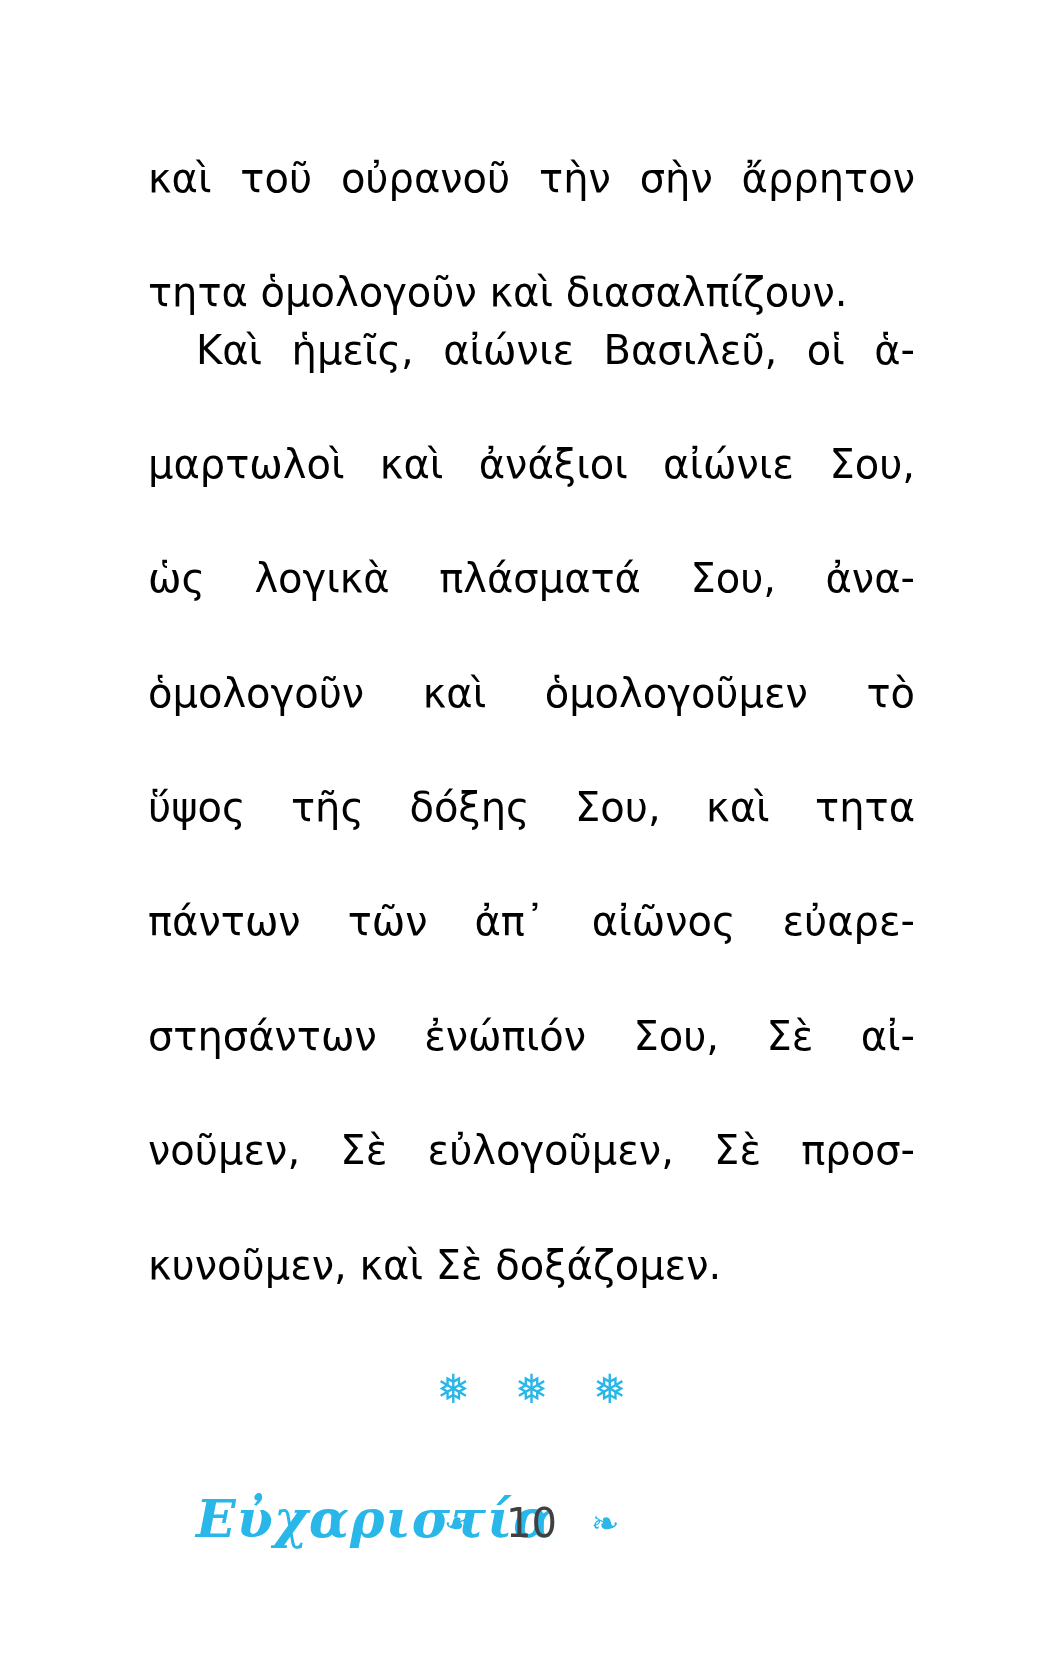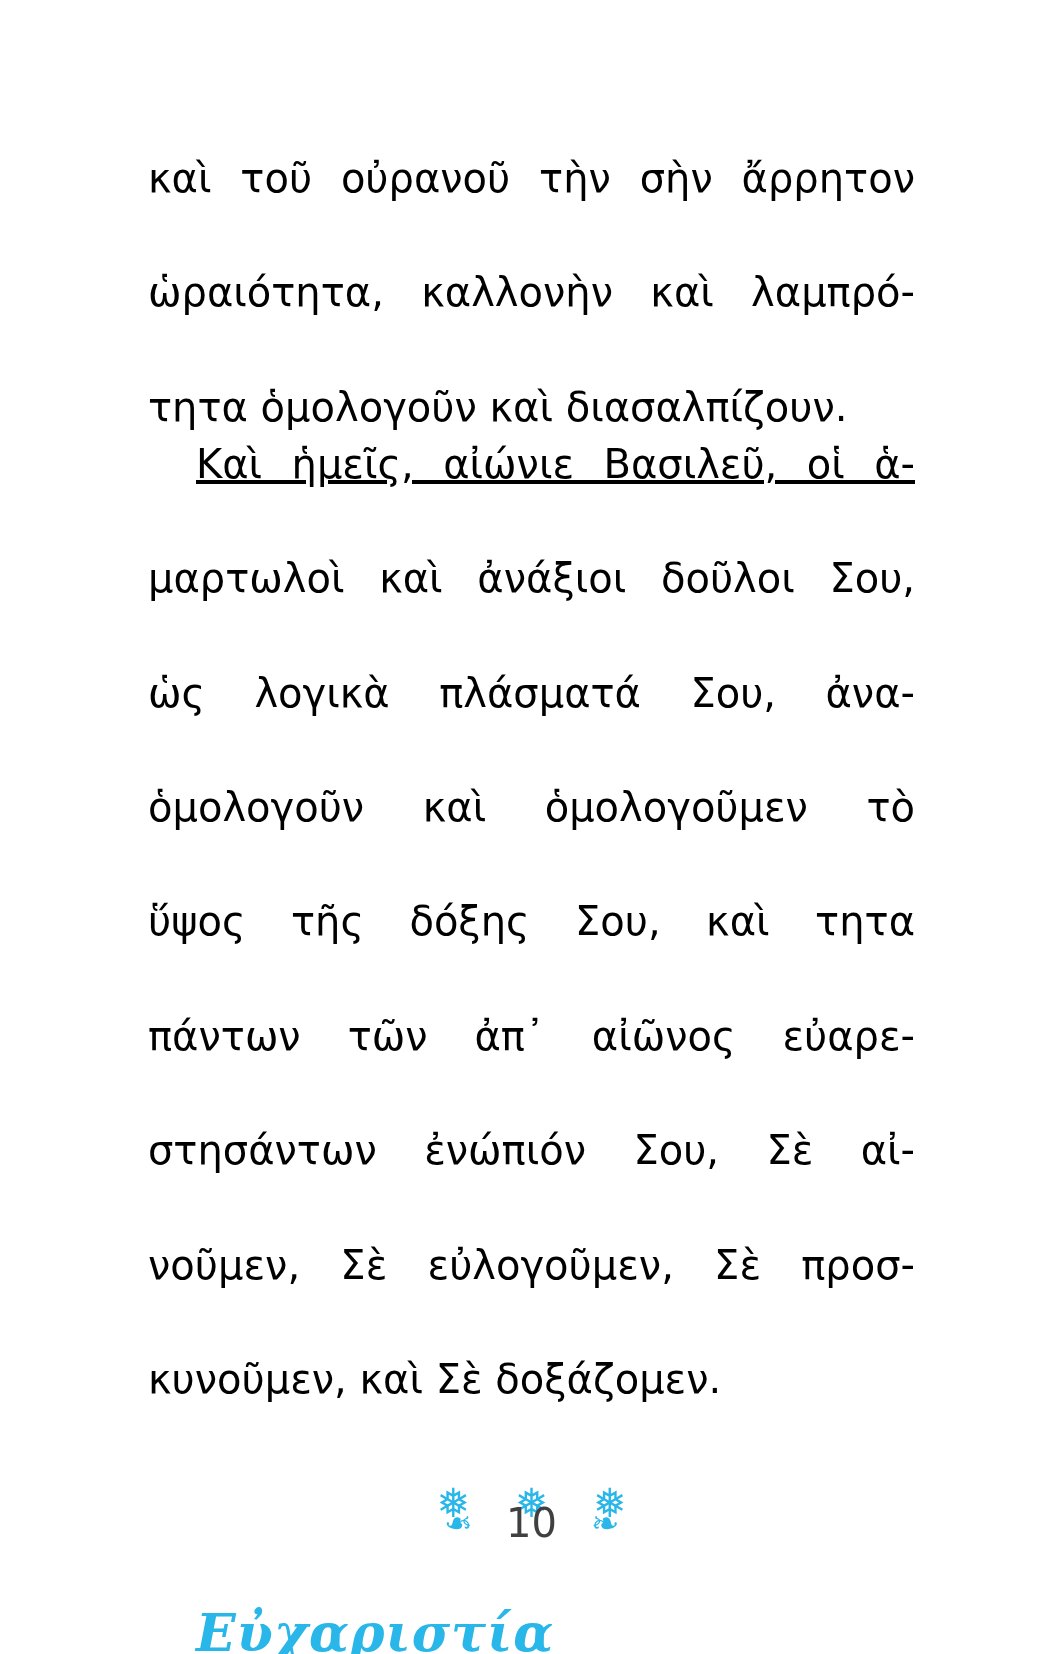--- a/index.html
+++ b/index.html
@@ -43,21 +43,20 @@
   .ln::after {
     content: "";
     display: inline-block;
     width: 100%;
   }
   .ln.last::after {
     content: none;
   }
   .ln.indent {
     text-indent: 48px;
-    text-decoration: underline;
   }
   .ornament {
     text-align: center;
     color: #29b6e8;
     font-size: 40px;
     letter-spacing: 16px;
     margin: 72px 0 0 0;
     padding-left: 16px;
   }
   .section-title {
@@ -95,27 +94,26 @@
 </style>
 </head>
 <body>
 
 <div class="page">
 
   <div class="text-block">
 
     <p class="para">
       <span class="ln">καὶ τοῦ οὐρανοῦ τὴν σὴν ἄρρητον</span>
-      <span class="ln">ὡραιότητα, καλλονὴν καὶ λαμπρό-</span>
       <span class="ln last">τητα ὁμολογοῦν καὶ διασαλπίζουν.</span>
     </p>
 
     <p class="para">
       <span class="ln indent">Καὶ ἡμεῖς, αἰώνιε Βασιλεῦ, οἱ ἁ-</span>
-      <span class="ln">μαρτωλοὶ καὶ ἀνάξιοι δοῦλοι Σου,</span>
+      <span class="ln">μαρτωλοὶ καὶ ἀνάξιοι αἰώνιε Σου,</span>
       <span class="ln">ὡς λογικὰ πλάσματά Σου, ἀνα-</span>
       <span class="ln">ὁμολογοῦν καὶ ὁμολογοῦμεν τὸ</span>
       <span class="ln">ὕψος τῆς δόξης Σου, καὶ τητα</span>
       <span class="ln">πάντων τῶν ἀπ᾽ αἰῶνος εὐαρε-</span>
       <span class="ln">στησάντων ἐνώπιόν Σου, Σὲ αἰ-</span>
       <span class="ln">νοῦμεν, Σὲ εὐλογοῦμεν, Σὲ προσ-</span>
       <span class="ln last">κυνοῦμεν, καὶ Σὲ δοξάζομεν.</span>
     </p>
 
   </div>

